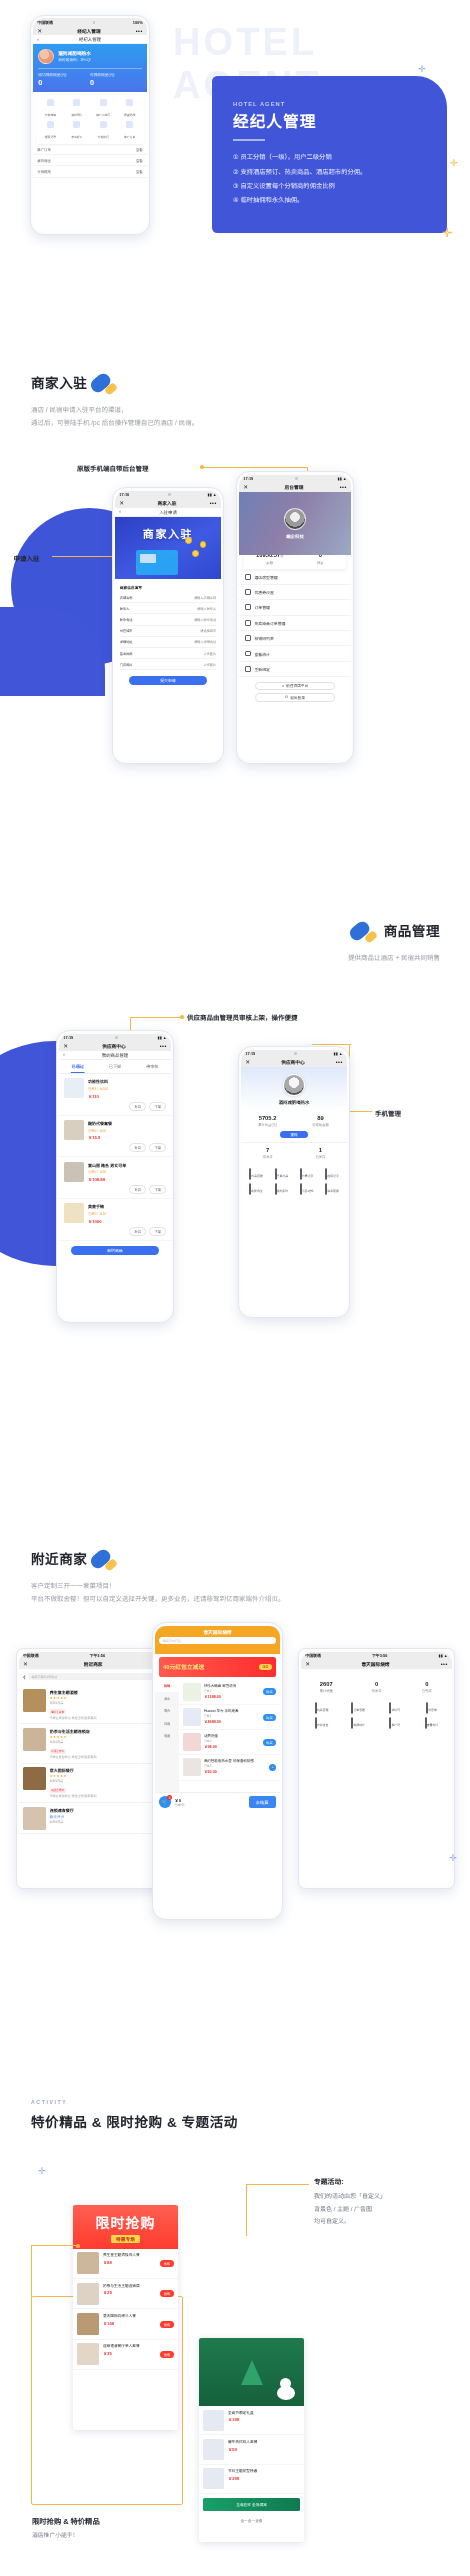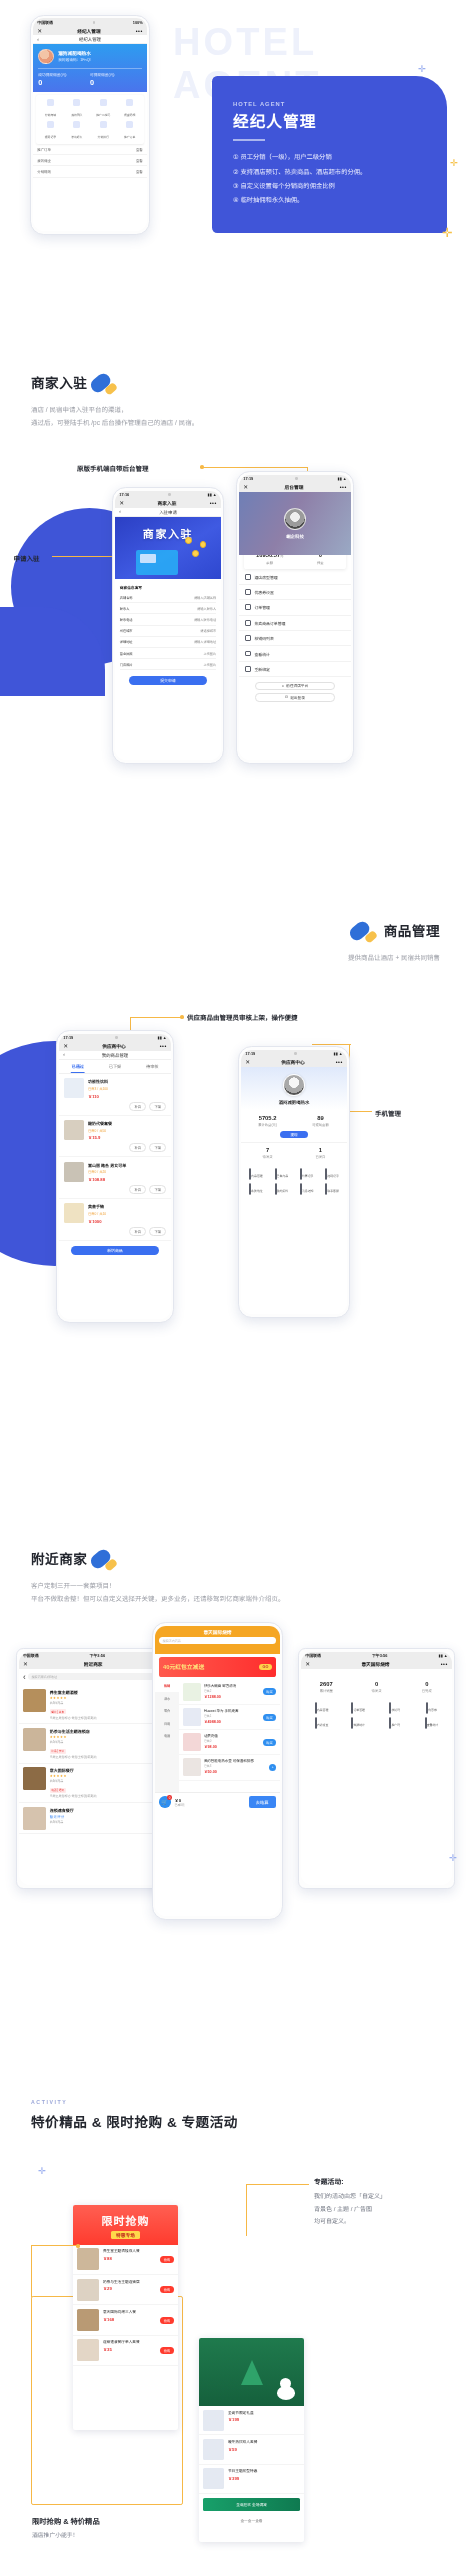--- a/index.html
+++ b/index.html
@@ -345,21 +345,21 @@
     position: absolute; border-radius: 2.1px; overflow: hidden; background: #fff;
     box-shadow: 0 1.6px 7.3px rgba(30,40,90,.13);
   }
   #act-card-1 { left: 73px; top: 118px; width: 105px; height: 225px; }
   #act-card-3 { left: 199px; top: 251px; width: 105px; height: 204px; }
 
   .flash-hd {
     background: linear-gradient(180deg,#ff5f52 0%,#ff3b2e 100%);
     color: #fff; text-align: center; padding: 7.3px 0 5.2px;
   }
-  .flash-hd .t1 { font-size: 11px; font-weight: bold; letter-spacing: 1px; }
+  .flash-hd .t1 { font-size: 14px; font-weight: bold; letter-spacing: 1px; }
   .flash-hd .t2 {
     display: inline-block; margin-top: 3.1px; background: #ffd84a; color: #c02a1c;
     font-size: 4.7px; font-weight: bold; padding: 1px 5.2px; border-radius: 1.6px;
   }
   .flash-row { display: flex; gap: 3.7px; padding: 3.7px 4.2px; border-bottom: 0.5px solid #f4f4f4; }
   .flash-row .th { width: 22px; height: 22px; background: #ece7e0; border-radius: 1.6px; flex: none; }
   .flash-row .n { font-size: 3.7px; color: #222; }
   .flash-row .p { font-size: 4.2px; color: #e8302f; font-weight: bold; margin-top: 1.6px; }
   .flash-row .btn {
     margin-left: auto; align-self: center; background: #ff3b2e; color: #fff;

